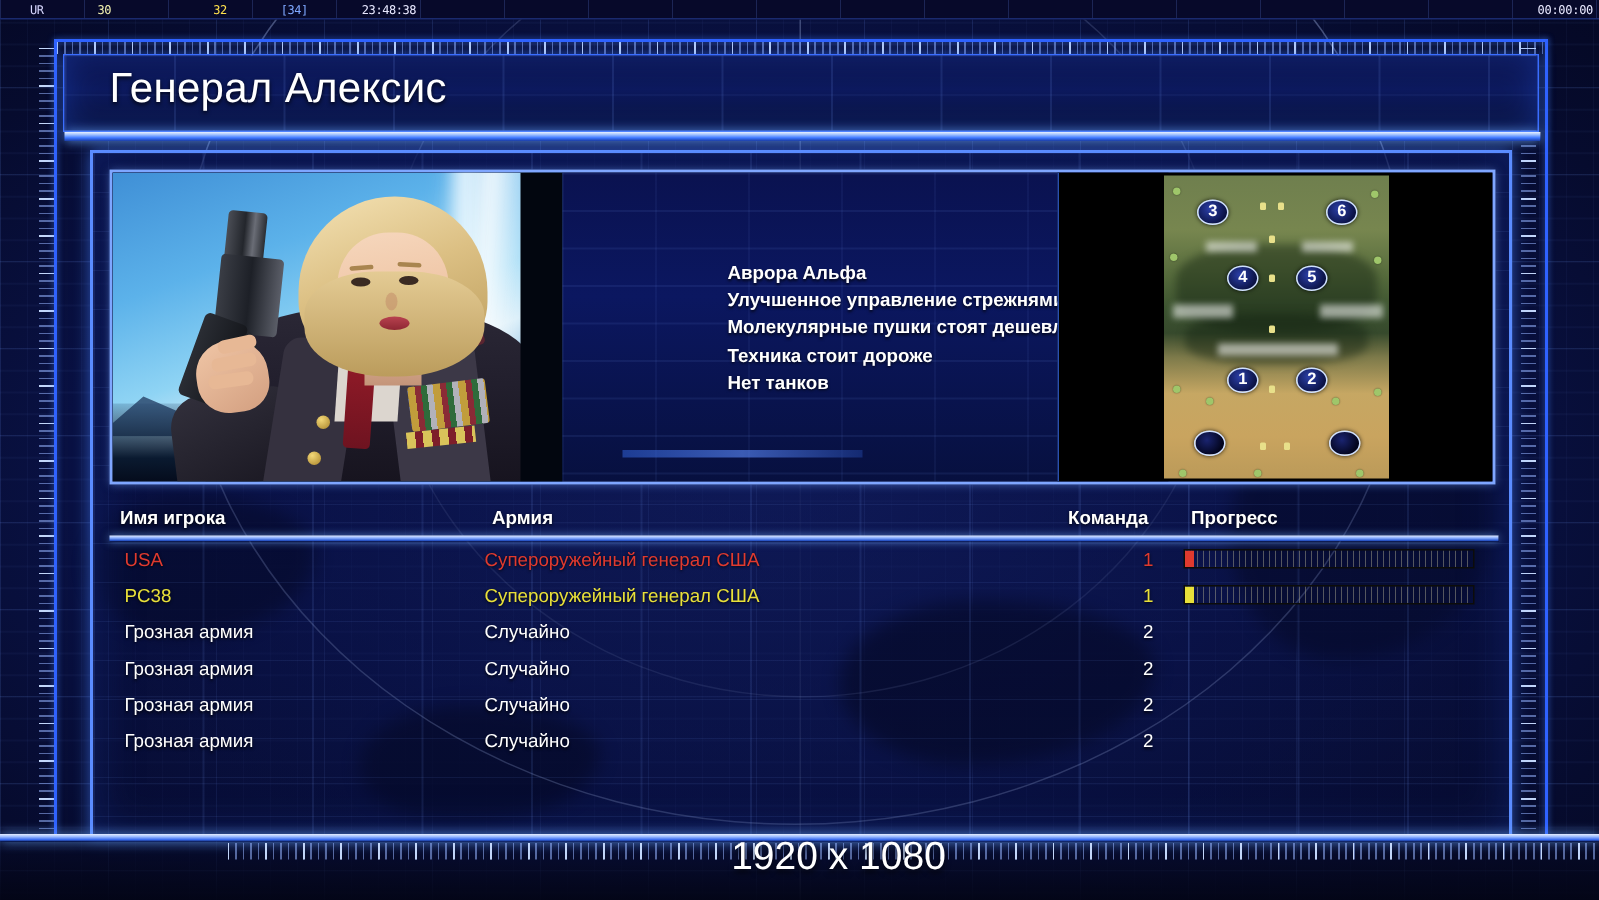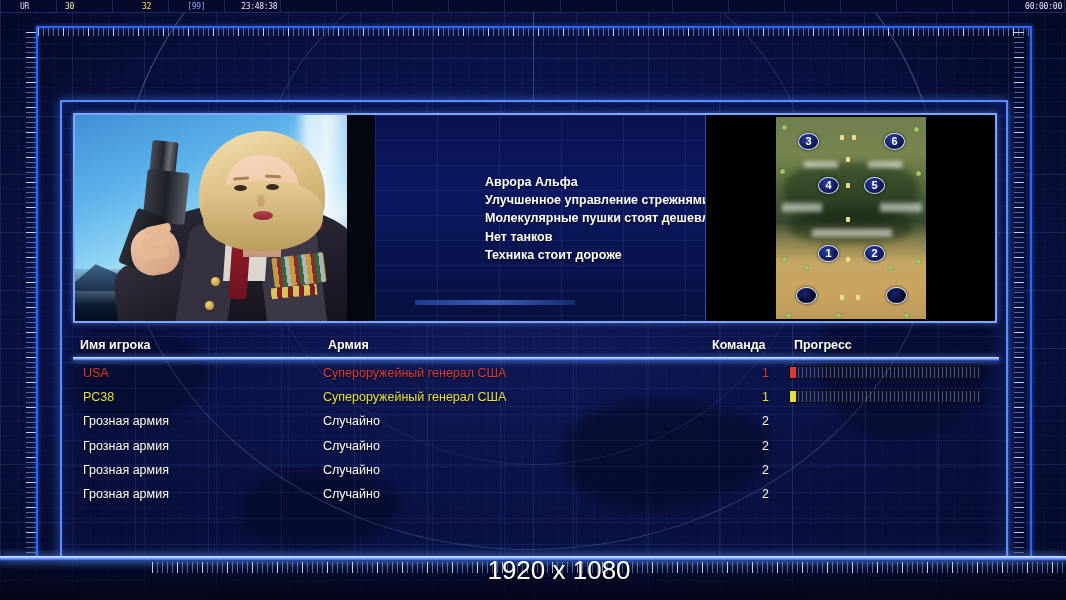--- a/index.html
+++ b/index.html
@@ -353,33 +353,38 @@
   <div class="mapblob" style="left:820px; top:270px; width:180px; height:170px;"></div>
   <div class="mapblob" style="left:240px; top:470px; width:160px; height:80px;"></div>
 
   <div class="radar" id="radar1"></div>
   <div class="radar" id="radar2"></div>
   <div class="radar-v"></div>
 
   <div id="topbar">
     <div class="tb-grid"></div>
     <div class="stat-left">
-      <span class="s-ur">UR</span><span class="s-n1">30</span><span class="s-n2">32</span><span class="s-brk">[99]</span><span class="s-time">23:48:38</span>
+      <span class="s-ur">UR</span><span class="s-n1">30</span><span class="s-n2">32</span><span class="s-brk">[34]</span><span class="s-time">23:48:38</span>
     </div>
     <div class="stat-right">00:00:00</div>
   </div>
 
   <div class="ruler ruler-h big" style="left:38px;  top:26px;  width:994px;"></div>
   <div class="ruler ruler-v big" style="left:26px;  top:32px;  height:524px;"></div>
   <div class="ruler ruler-v big" style="left:1014px;top:32px;  height:524px;"></div>
 
   <div class="frameline" style="left:36px;  top:26px; width:2px; height:530px;"></div>
   <div class="frameline" style="left:38px;  top:26px; width:994px; height:2px;"></div>
   <div class="frameline" style="left:1030px;top:26px; width:2px; height:530px;"></div>
 
+  <div id="header-panel">
+    <div class="hp-grid"></div>
+    <div id="page-title">Генерал Алексис</div>
+    <div class="hp-underline"></div>
+  </div>
 
   <div id="main-panel">
     <div class="mp-grid"></div>
 
     <div id="info-row">
 
       <div id="portrait">
         <div class="pt-sky"></div>
         <div class="pt-glow"></div>
         <div class="pt-glow2"></div>
@@ -421,22 +426,22 @@
 
         <div class="pt-dark-r"></div>
       </div>
 
       <div id="desc-area">
         <div class="dg"></div>
         <ul id="desc-list">
           <li>Аврора Альфа</li>
           <li>Улучшенное управление стрежнями</li>
           <li>Молекулярные пушки стоят дешевле</li>
+          <li>Техника стоит дороже</li>
           <li>Нет танков</li>
-          <li>Техника стоит дороже</li>
         </ul>
         <div class="desc-bar"></div>
       </div>
 
       <div id="minimap-wrap">
         <div id="minimap">
           <div class="mm-dark" style="left:8px;  top:46px;  width:134px; height:58px;"></div>
           <div class="mm-dark" style="left:14px; top:92px;  width:122px; height:34px;"></div>
           <div class="mm-band" style="left:6px;  top:86px;  width:40px;  height:9px;"></div>
           <div class="mm-band" style="left:104px;top:86px;  width:42px;  height:9px;"></div>

